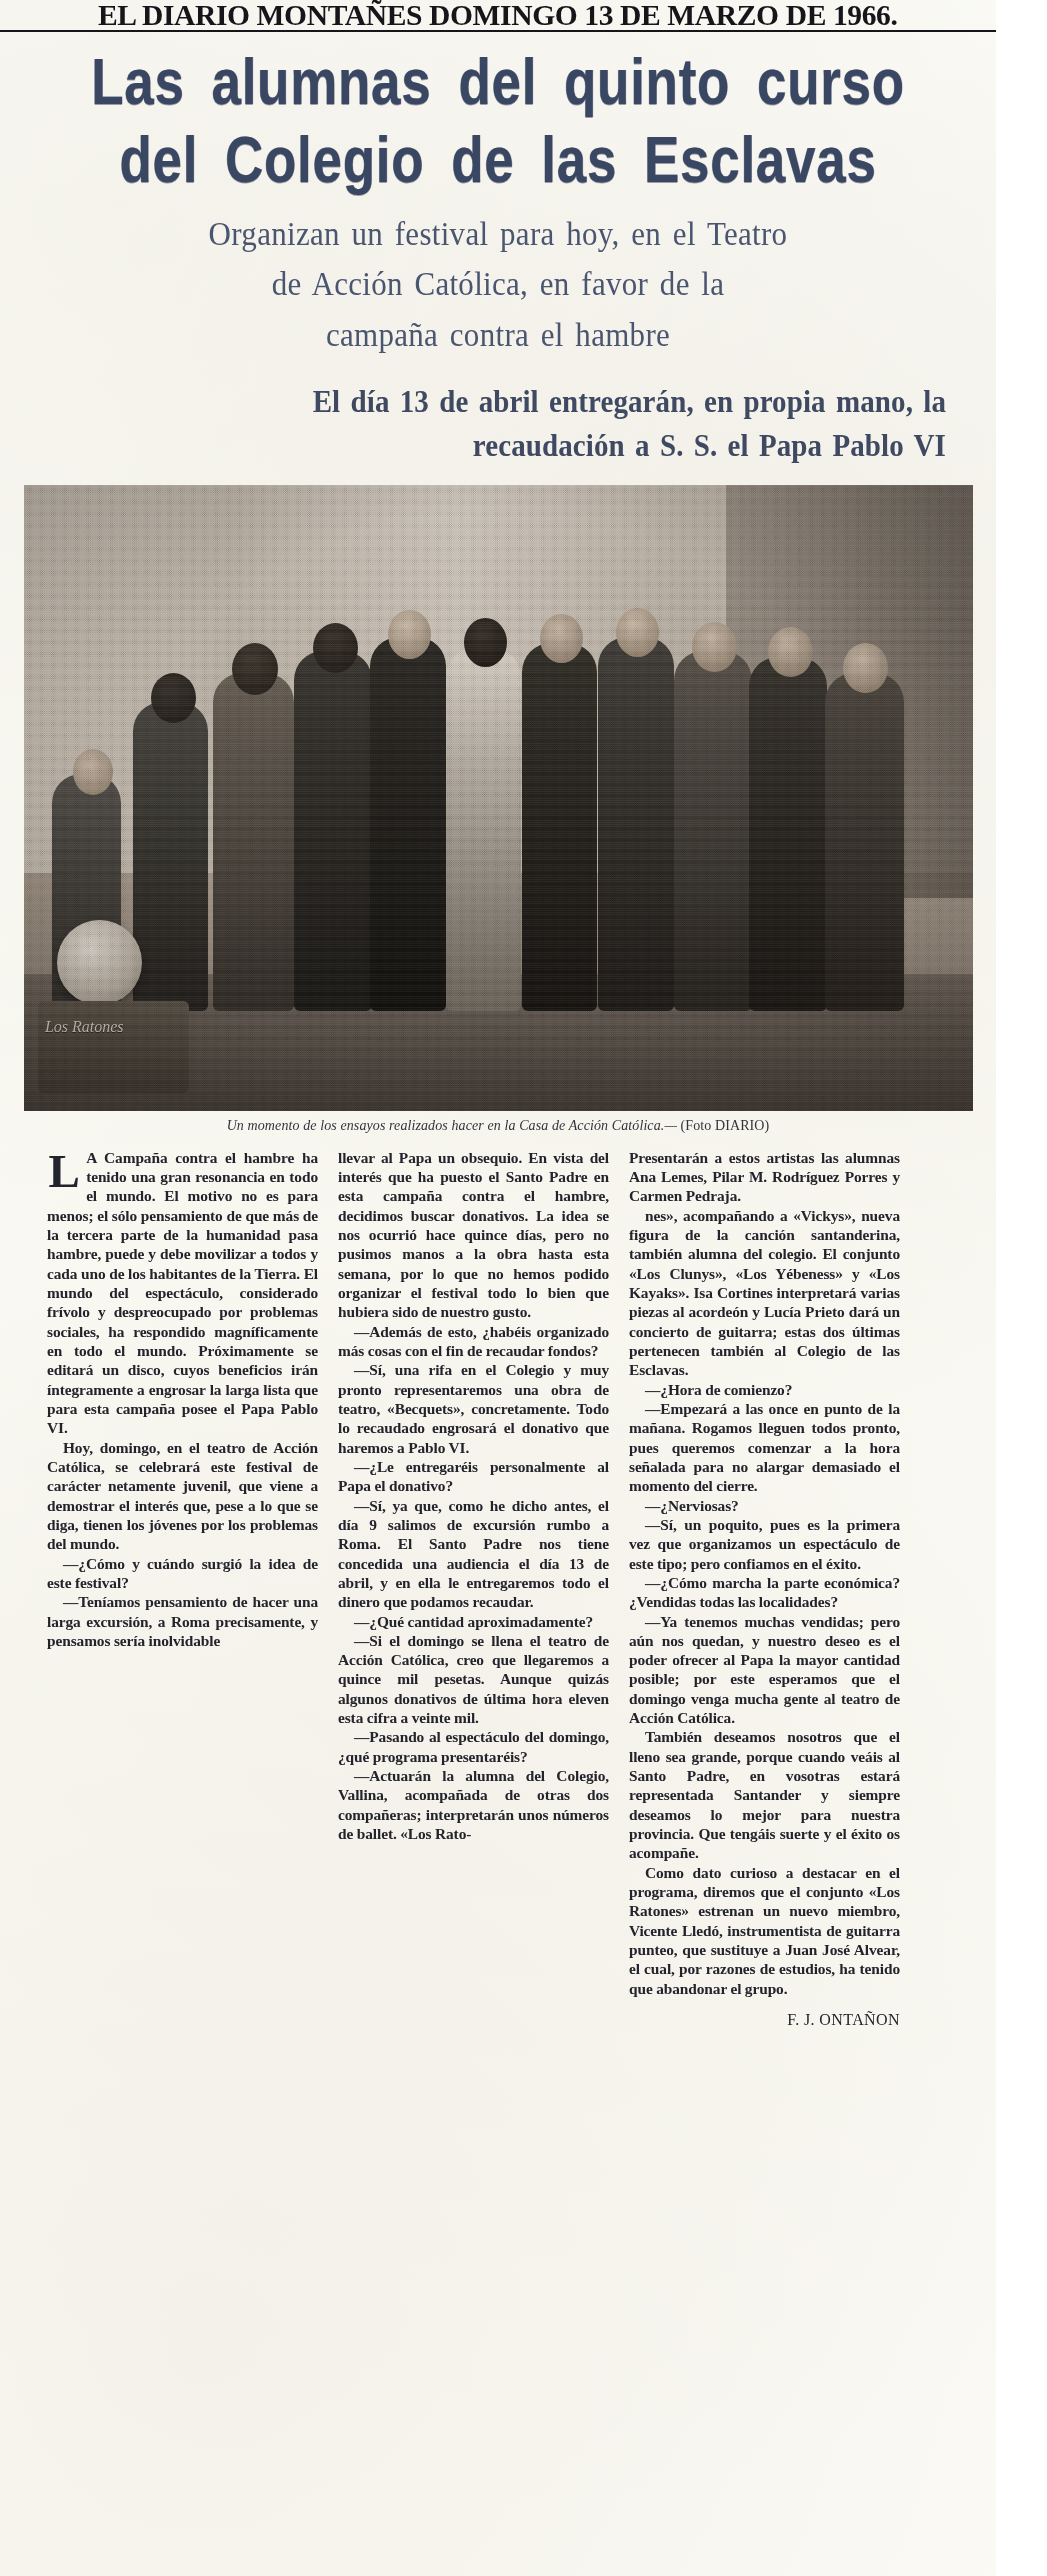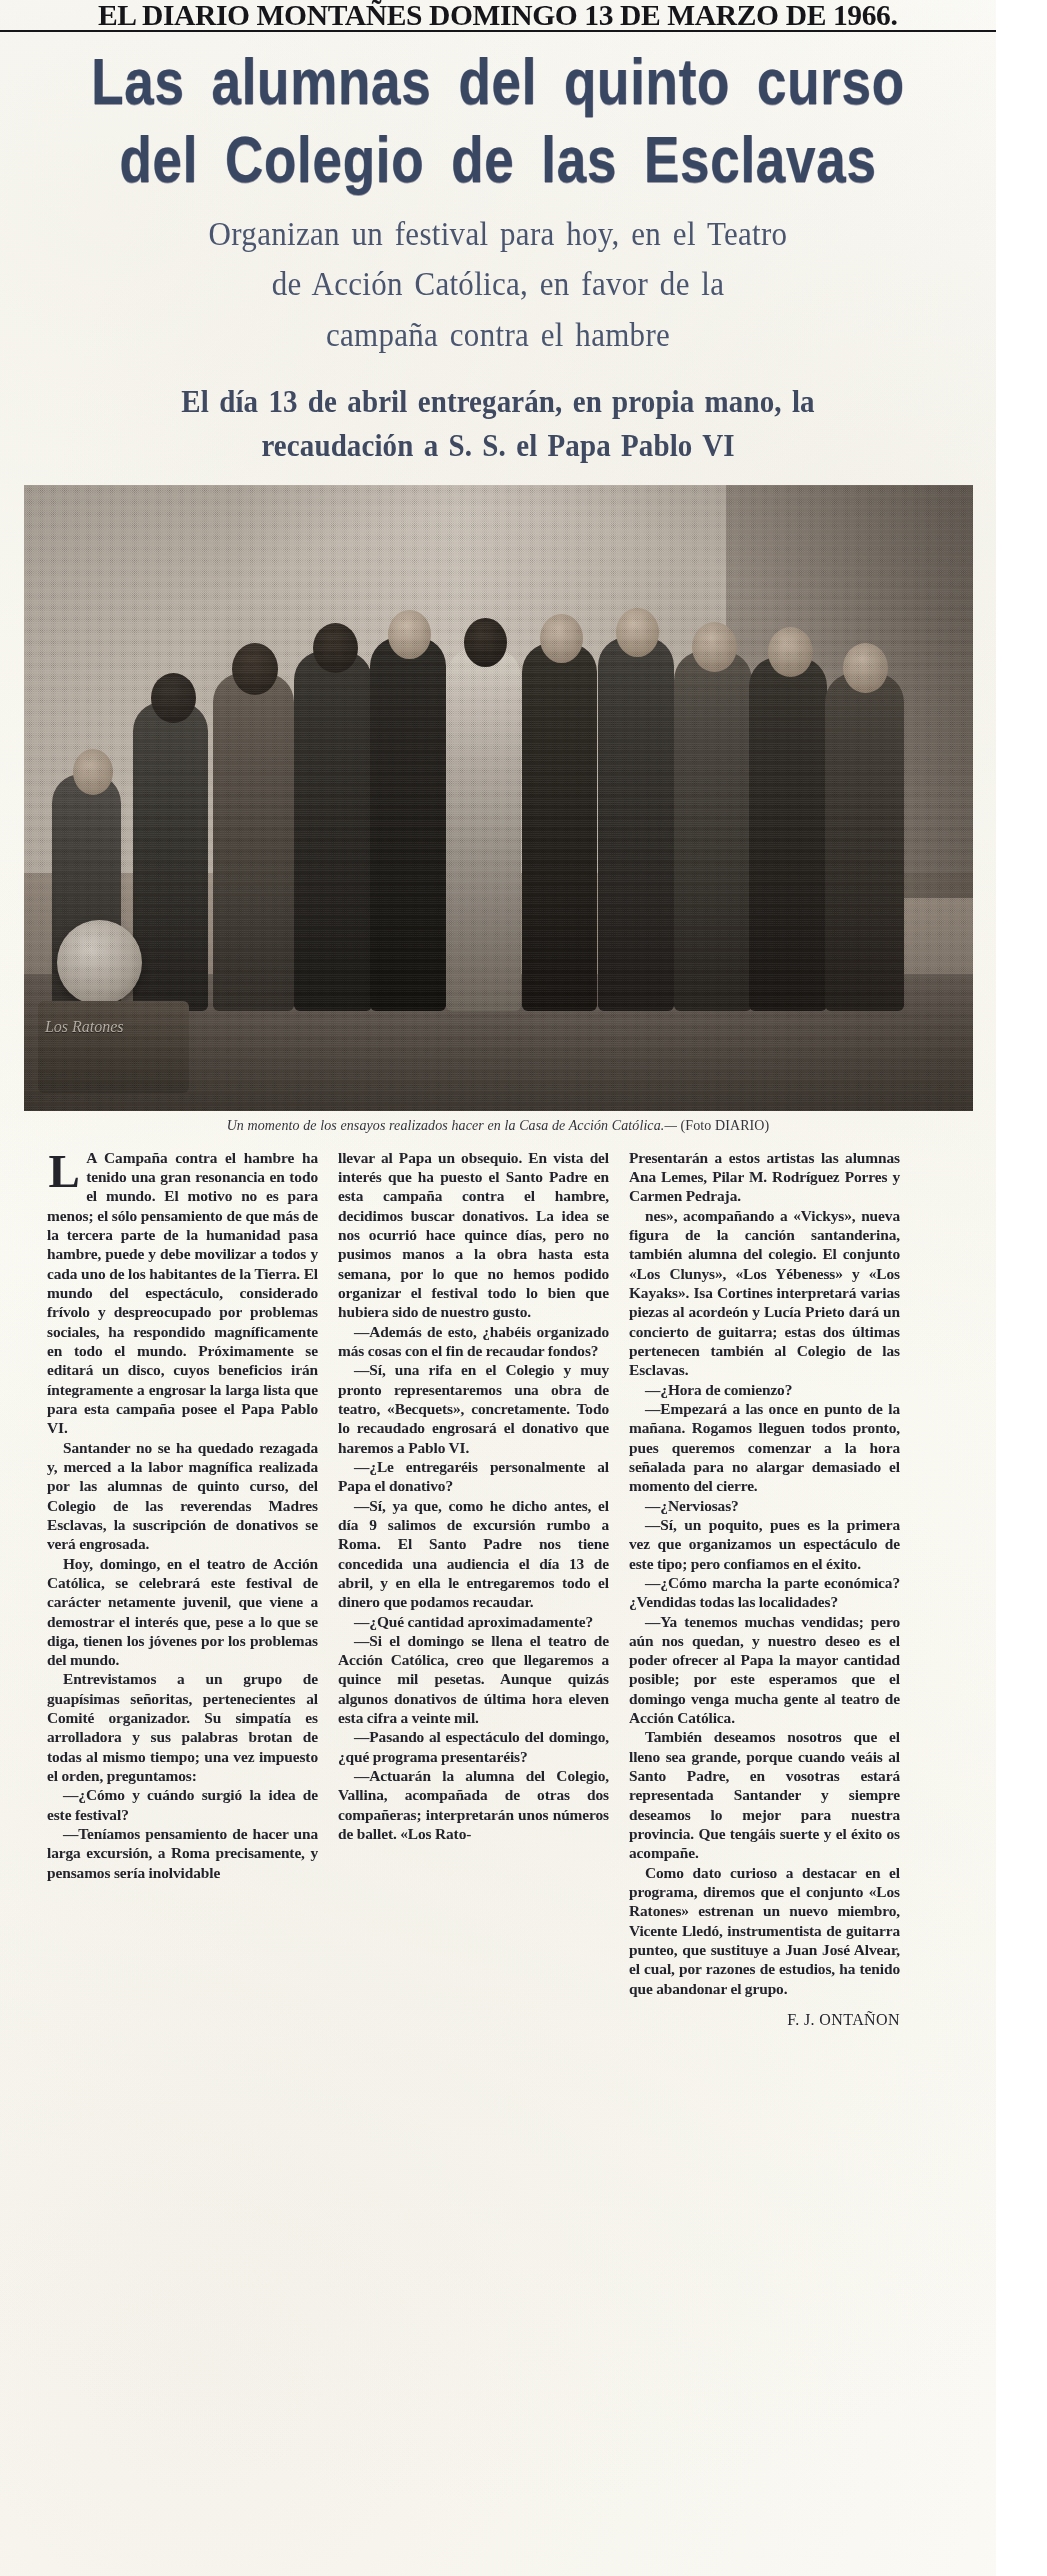--- a/index.html
+++ b/index.html
@@ -91,21 +91,21 @@
     word-spacing:3.6px;
     color:#4a5570;
     transform:scaleY(1.12);
     transform-origin:center;
     margin:0 0 10px 0;
   }
 
   
   .deck2{
     padding:14.4px 50px 0 50px;
-    text-align:center;
+    text-align:right;
   }
   .deck2 .dl{
     font-family:"Liberation Serif","DejaVu Serif",serif;
     font-weight:bold;
     font-size:29px;
     line-height:1.26;
     letter-spacing:0.1px;
     word-spacing:2.9px;
     color:#3f4a62;
     transform:scaleY(1.08);
@@ -340,23 +340,21 @@
 
   <div class="caption">
     <span>Un momento de los ensayos realizados hacer en la Casa de Acción Católica.—</span>
     <span class="credit">(Foto DIARIO)</span>
   </div>
 
   <div class="columns">
 
     <div class="col">
       <p><span class="dropcap">L</span><span>A Campaña contra el hambre ha tenido una gran resonancia en todo el mundo. El motivo no es para menos; el sólo pensamiento de que más de la tercera parte de la humanidad pasa hambre, puede y debe movilizar a todos y cada uno de los habitantes de la Tierra. El mundo del espectáculo, considerado frívolo y despreocupado por problemas sociales, ha respondido magníficamente en todo el mundo. Próximamente se editará un disco, cuyos beneficios irán íntegramente a engrosar la larga lista que para esta campaña posee el Papa Pablo VI.</span></p>
-      <p>Santander no se ha quedado rezagada y, merced a la labor magnífica realizada por las alumnas de quinto curso, del Colegio de las reverendas Madres Esclavas, la suscripción de donativos se verá engrosada.</p>
       <p>Hoy, domingo, en el teatro de Acción Católica, se celebrará este festival de carácter netamente juvenil, que viene a demostrar el interés que, pese a lo que se diga, tienen los jóvenes por los problemas del mundo.</p>
-      <p>Entrevistamos a un grupo de guapísimas señoritas, pertenecientes al Comité organizador. Su simpatía es arrolladora y sus palabras brotan de todas al mismo tiempo; una vez impuesto el orden, preguntamos:</p>
       <p>—¿Cómo y cuándo surgió la idea de este festival?</p>
       <p>—Teníamos pensamiento de hacer una larga excursión, a Roma precisamente, y pensamos sería inolvidable</p>
     </div>
 
     <div class="col">
       <p>llevar al Papa un obsequio. En vista del interés que ha puesto el Santo Padre en esta campaña contra el hambre, decidimos buscar donativos. La idea se nos ocurrió hace quince días, pero no pusimos manos a la obra hasta esta semana, por lo que no hemos podido organizar el festival todo lo bien que hubiera sido de nuestro gusto.</p>
       <p>—Además de esto, ¿habéis organizado más cosas con el fin de recaudar fondos?</p>
       <p>—Sí, una rifa en el Colegio y muy pronto representaremos una obra de teatro, «Becquets», concretamente. Todo lo recaudado engrosará el donativo que haremos a Pablo VI.</p>
       <p>—¿Le entregaréis personalmente al Papa el donativo?</p>
       <p>—Sí, ya que, como he dicho antes, el día 9 salimos de excursión rumbo a Roma. El Santo Padre nos tiene concedida una audiencia el día 13 de abril, y en ella le entregaremos todo el dinero que podamos recaudar.</p>

